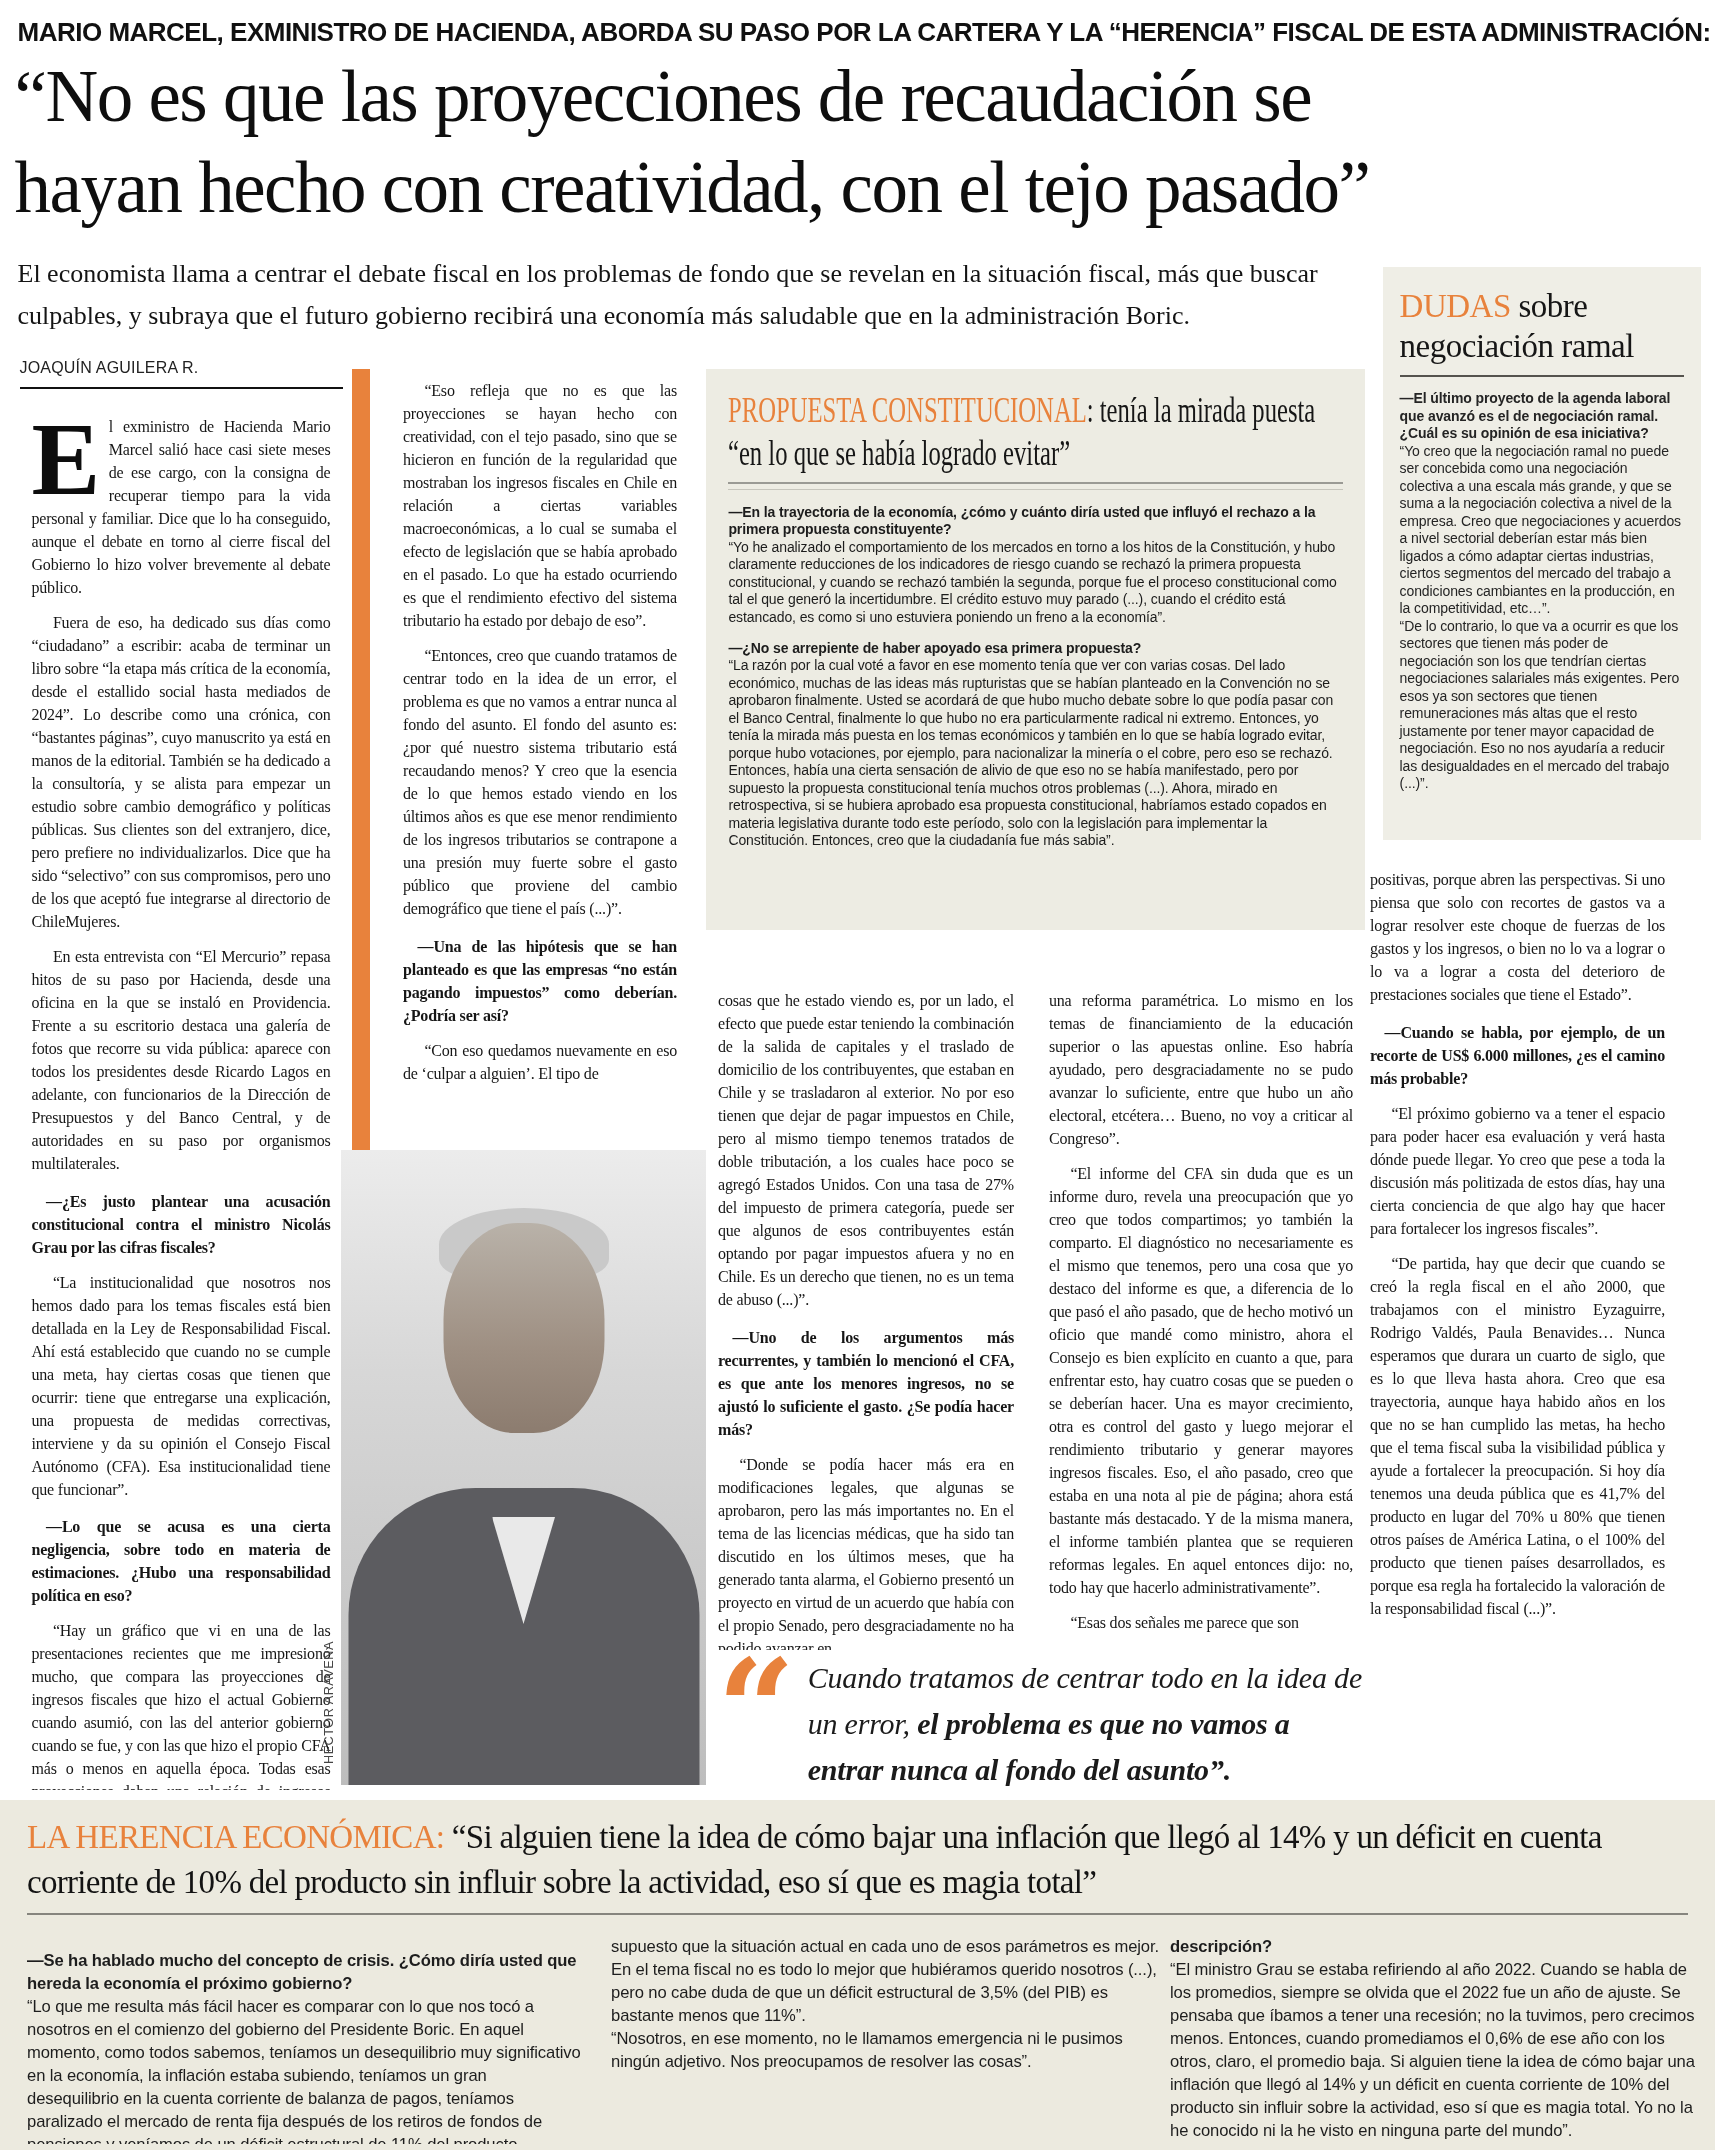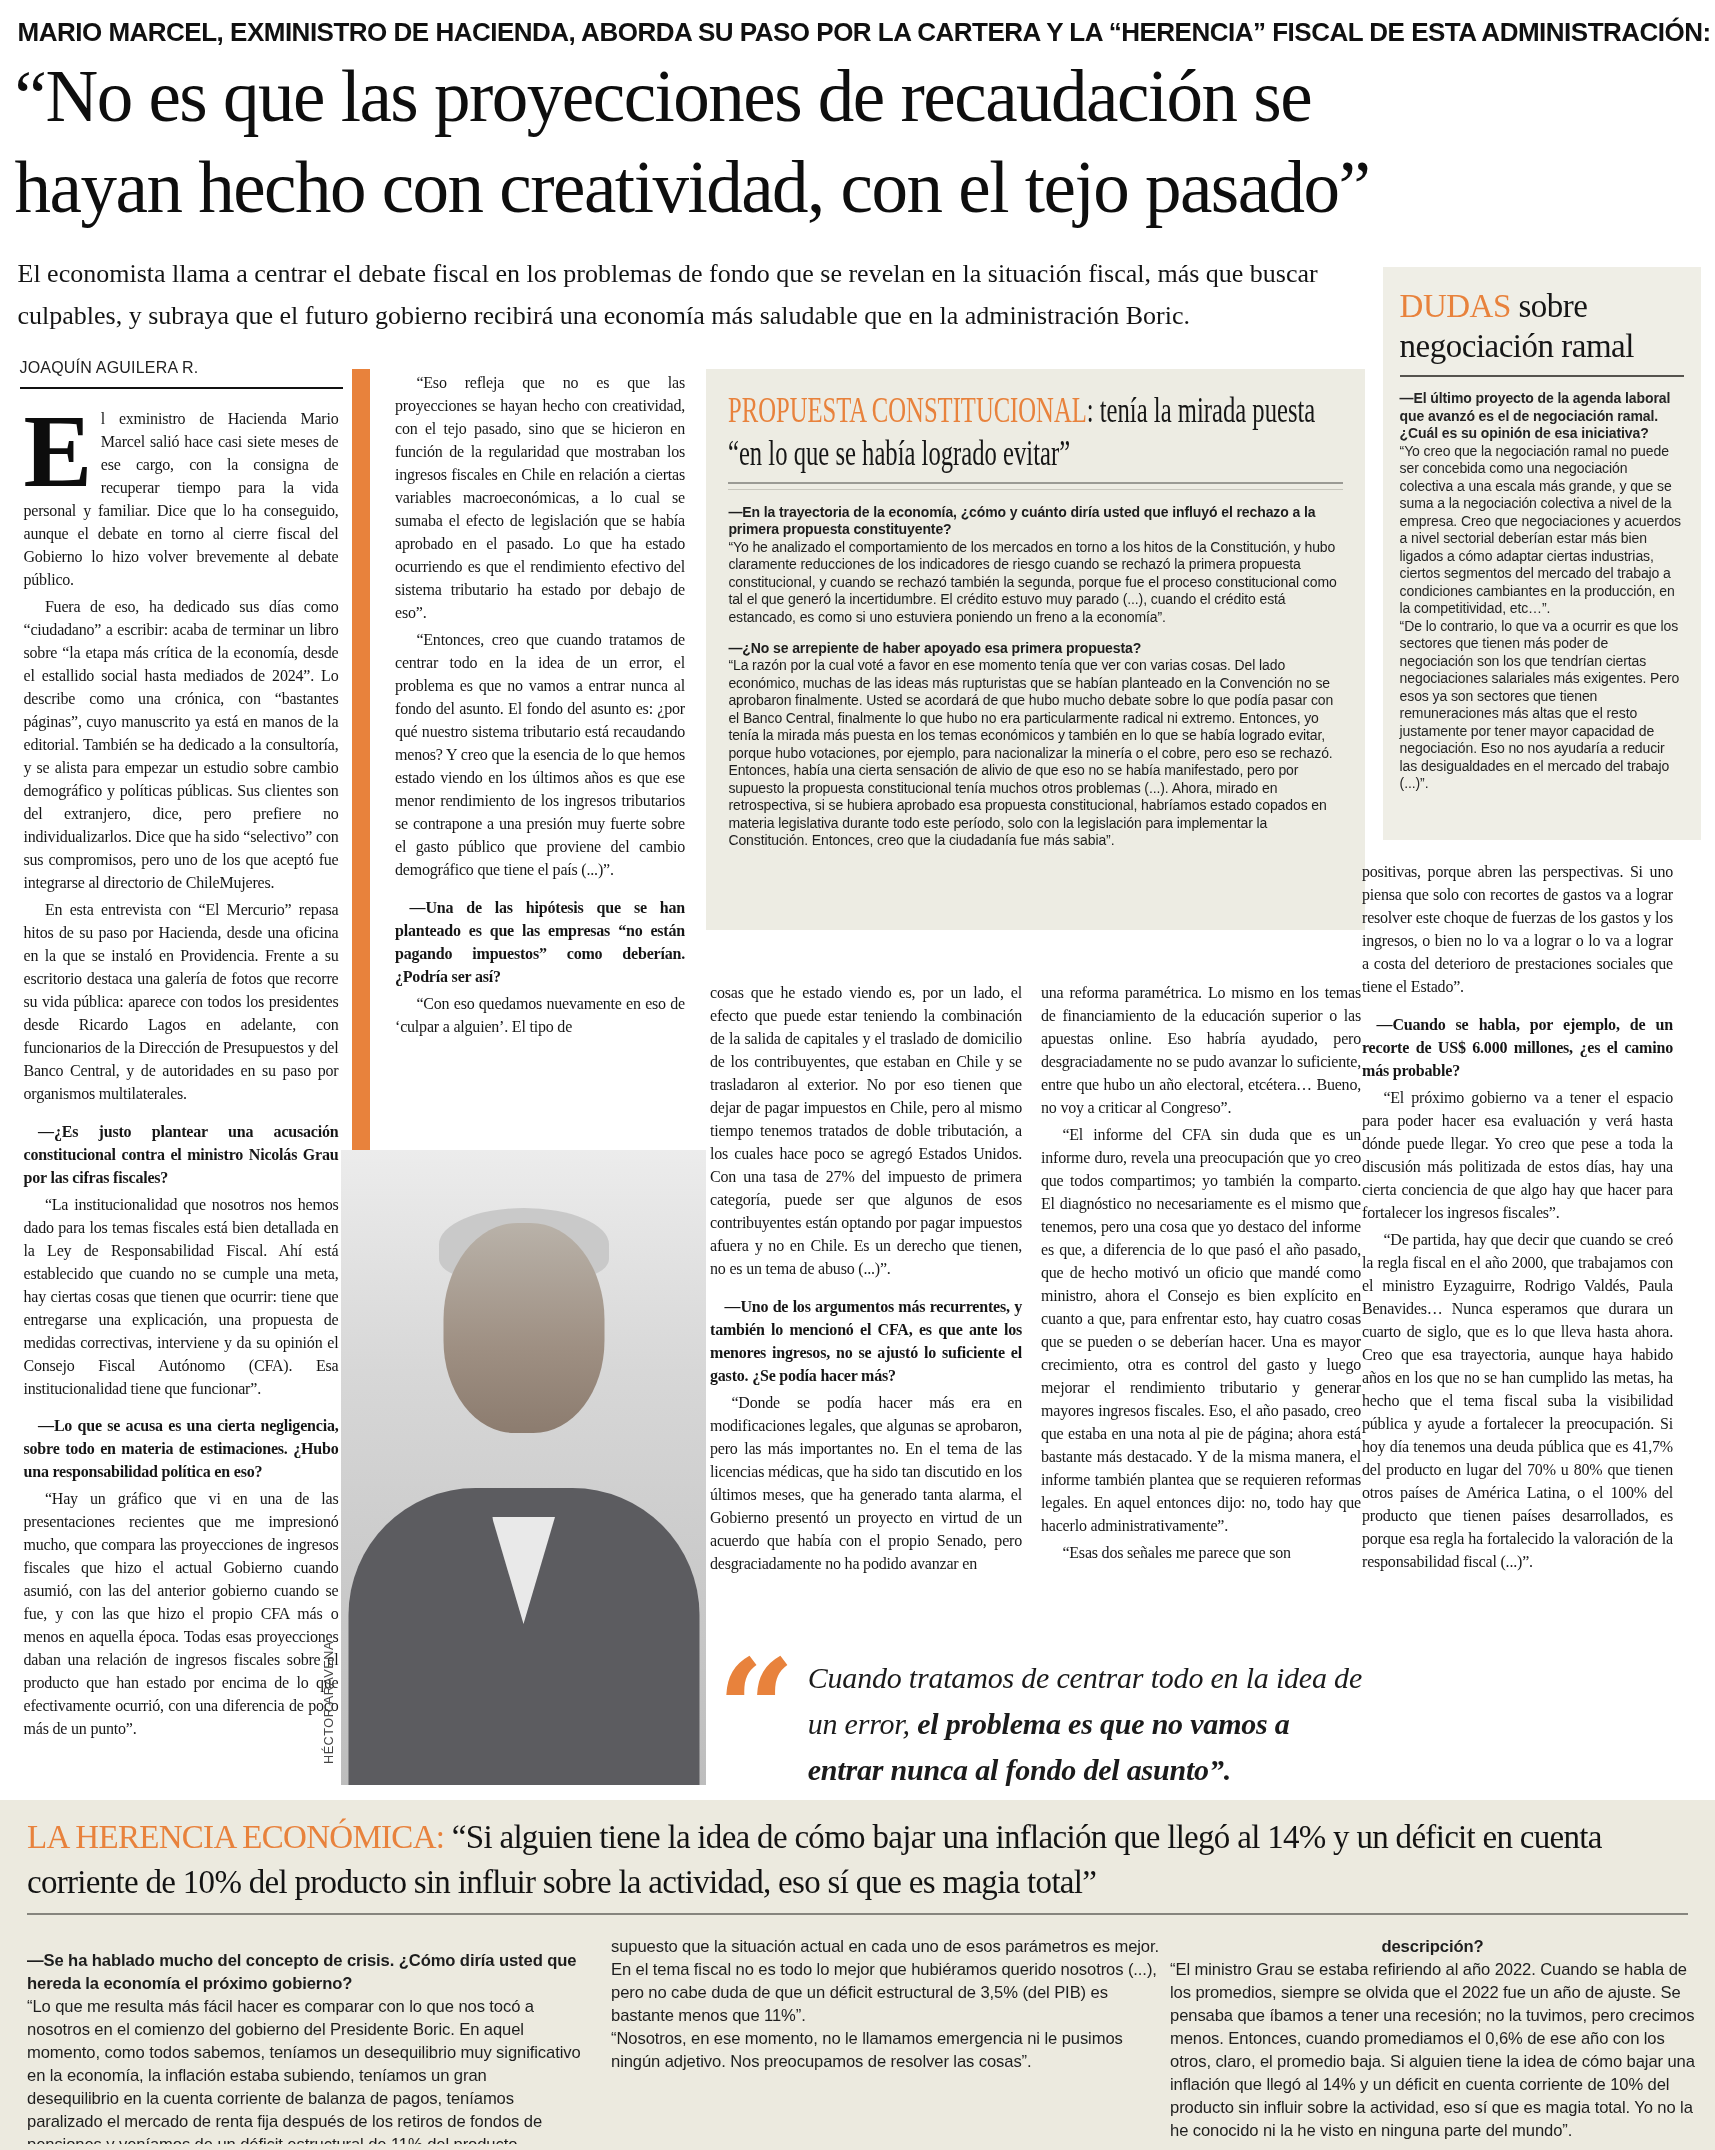--- a/index.html
+++ b/index.html
@@ -12,40 +12,40 @@
   .headline{position:absolute;left:14.6px;top:51px;width:1691px;font-size:73px;
             line-height:91px;letter-spacing:-1.5px;color:#0e0e0e;}
   .headline .hl-bold{font-weight:400;}
   .deck{position:absolute;left:17.5px;top:253px;width:1326px;font-size:26px;line-height:42px;color:#141414;}
   .byline{position:absolute;left:19.5px;top:359px;font-family:"Liberation Sans",sans-serif;
           font-size:16px;letter-spacing:0.2px;color:#222;}
   .byline-rule{position:absolute;left:19.5px;top:387px;width:323px;height:1.9px;background:#111;}
   
   .serif-col{position:absolute;font-size:16px;line-height:23px;letter-spacing:-0.2px;
              text-align:justify;overflow:hidden;}
-  .serif-col p{margin:4px;text-indent:21.4px;}
+  .serif-col p{margin:12px;text-indent:21.4px;}
   .serif-col p.q{font-weight:700;margin-top:14.6px;text-indent:14.6px;}
   .serif-col p.lead,.serif-col p.cont{text-indent:0;}
   .dropcap{float:left;font-size:103px;line-height:82px;font-weight:700;padding:2.9px 8.8px 0 0;color:#0d0d0d;}
   .col1{left:19.5px;top:403px;width:323px;height:1387px;}
   .col2{left:391px;top:367px;width:298px;height:799px;}
   .col3{left:706px;top:977px;width:320px;height:673px;}
   .col4{left:1037px;top:977px;width:328px;height:673px;}
   .orange-bar{position:absolute;left:352px;top:369px;width:17.5px;height:1416px;}
   
   .cbox{position:absolute;left:706px;top:369px;width:659px;height:561px;background:#EDECE3;
         padding:19.5px 22.4px;box-sizing:border-box;overflow:hidden;}
   .cbox-title{width:873px;transform:scaleX(0.704);transform-origin:0 0;
               font-size:35px;line-height:43px;letter-spacing:0;}
   .accent{color:#E8823C;}
   .cbox-rule{height:4.9px;border-top:2.4px solid #9a9a94;border-bottom:1px solid #c6c5bc;margin:7.8px 0 11.7px;}
   .sans{font-family:"Liberation Sans",sans-serif;}
   .sans p{margin:0;text-align:left;}
   .sans p.q{font-weight:700;margin-top:13.6px;}
-  .sans p.qcont{font-weight:700;text-align:center;}
+  .sans p.qcont{font-weight:700;}
   .cbox-items{font-size:14px;line-height:17.5px;letter-spacing:-0.1px;color:#1c1c1c;}
   
   .photo{position:absolute;left:341px;top:1150px;width:365px;height:635px;overflow:hidden;
          background:linear-gradient(180deg,#ececec 0%,#d7d7d7 35%,#bdbdbd 100%);}
   .photo-head{position:absolute;left:50%;top:73px;transform:translateX(-50%);width:161px;height:210px;
               background:linear-gradient(180deg,#b9b2a9 0%,#9e8f82 60%,#8c7c6f 100%);
               border-radius:46% 46% 44% 44%;}
   .photo-hair{position:absolute;left:50%;top:58px;transform:translateX(-50%);width:170px;height:73px;
               background:#c9c9c9;border-radius:50% 50% 30% 30%;}
   .photo-suit{position:absolute;left:50%;bottom:-4.9px;transform:translateX(-50%);width:351px;height:302px;

